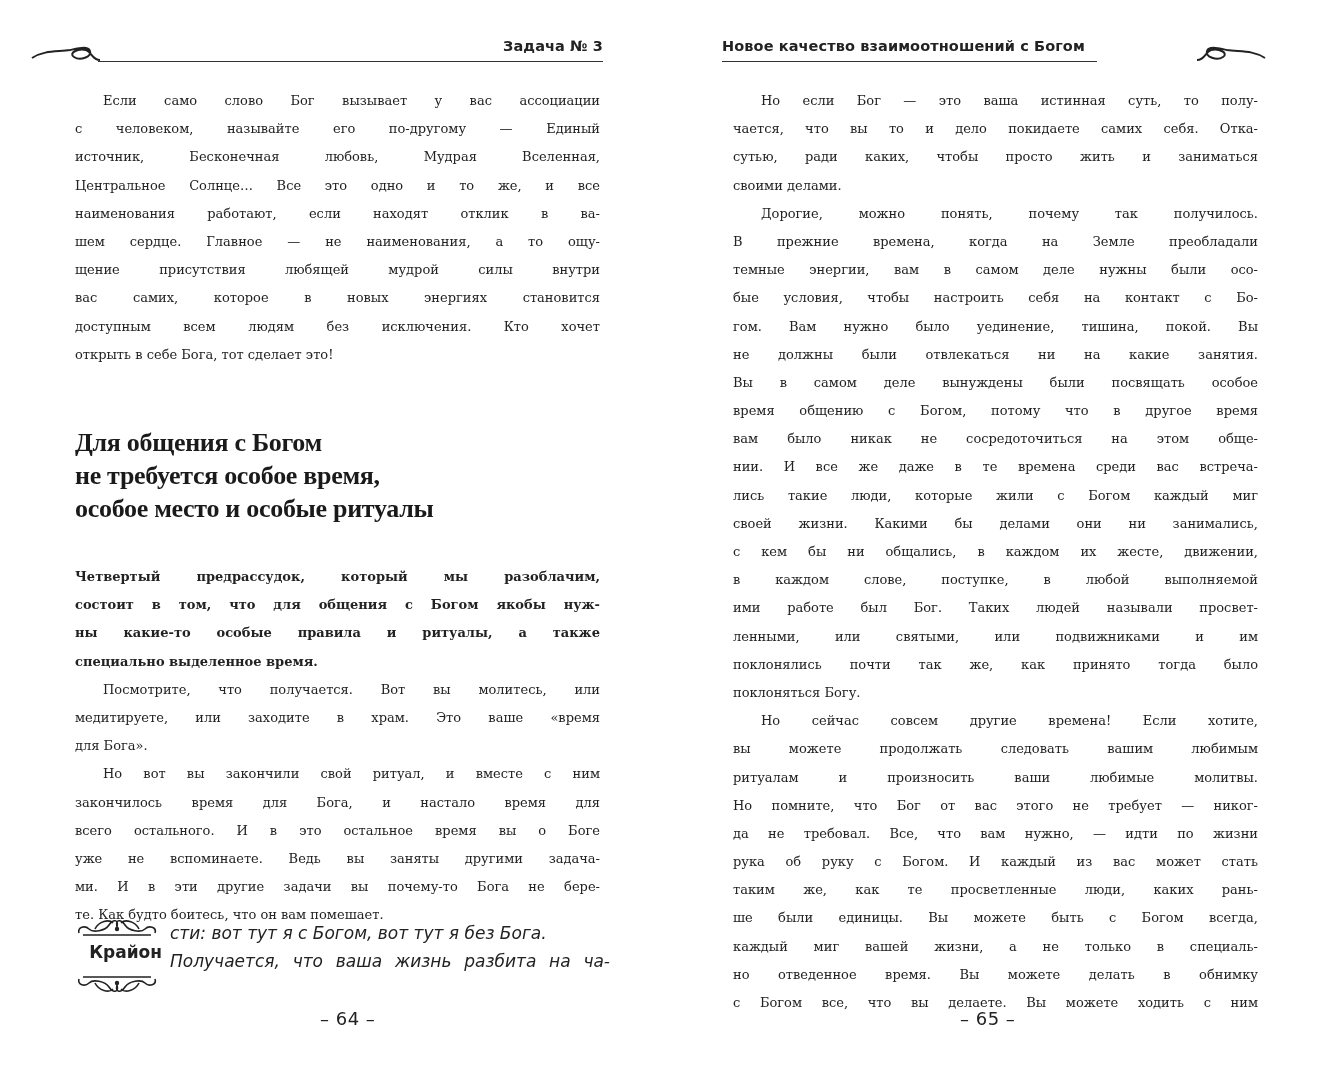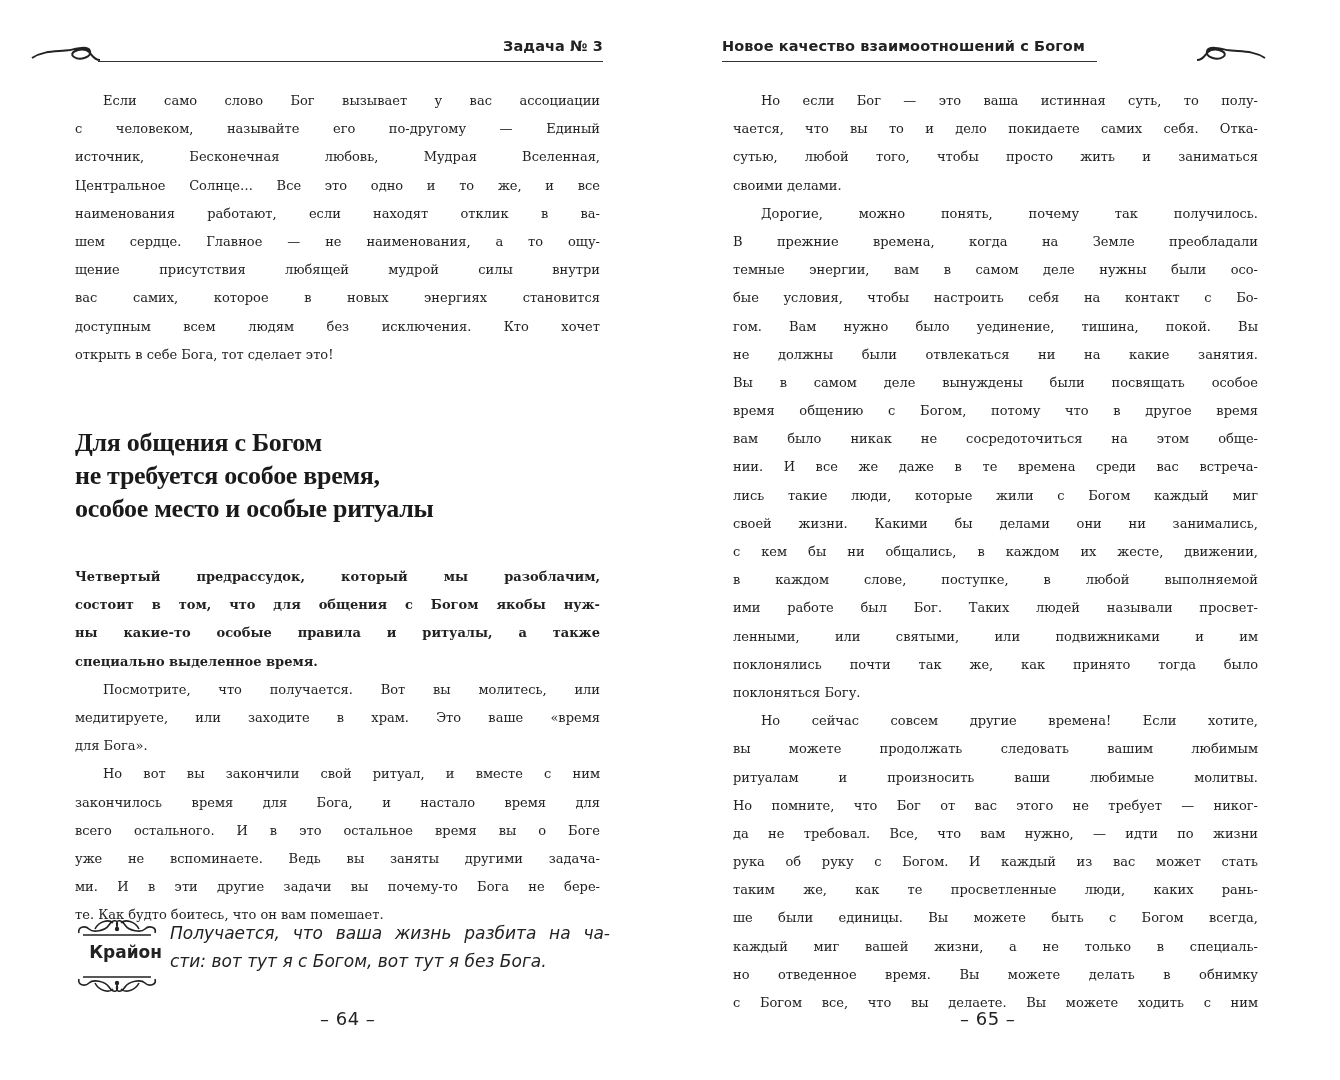--- a/index.html
+++ b/index.html
@@ -116,39 +116,39 @@
     <svg class="orn top" width="84" height="24" viewBox="0 0 84 24">
       <path d="M4,18 C2,12 10,10 14,14 C18,18 30,16 34,10 C38,4 44,4 42,12 M80,18 C82,12 74,10 70,14 C66,18 54,16 50,10 C46,4 40,4 42,12 M20,14 C24,6 34,4 38,8 M64,14 C60,6 50,4 46,8 M8,20 L76,20" fill="none" stroke="#222" stroke-width="1.6"></path>
       <circle cx="42" cy="14" r="2.2" fill="#222"></circle>
     </svg>
     <div class="speaker">Крайон</div>
     <svg class="orn bottom" width="84" height="24" viewBox="0 0 84 24">
       <path d="M4,6 C2,12 10,14 14,10 C18,6 30,8 34,14 C38,20 44,20 42,12 M80,6 C82,12 74,14 70,10 C66,6 54,8 50,14 C46,20 40,20 42,12 M20,10 C24,18 34,20 38,16 M64,10 C60,18 50,20 46,16 M8,4 L76,4" fill="none" stroke="#222" stroke-width="1.6"></path>
       <circle cx="42" cy="10" r="2.2" fill="#222"></circle>
     </svg>
     <div class="quote">
+      <span class="line last">сти: вот тут я с Богом, вот тут я без Бога.</span>
       <span class="line">Получается, что ваша жизнь разбита на ча-</span>
-      <span class="line last">сти: вот тут я с Богом, вот тут я без Бога.</span>
     </div>
   </div>
 
   <div class="folio">– 64 –</div>
 </div>
 
 <div class="page page-right">
   <div class="running-head">Новое качество взаимоотношений с Богом</div>
   <div class="rule"></div>
   <svg class="swash" width="72" height="24" viewBox="0 0 72 24">
     <path d="M2,18 C10,18 10,10 16,8 C24,6 34,11 28,15 C22,19 10,15 12,9 C14,4 22,6 32,8 C44,10 58,8 70,16" fill="none" stroke="#222" stroke-width="2"></path>
   </svg>
 
   <div class="body-text" style="top:87px;">
     <span class="line indent">Но если Бог — это ваша истинная суть, то полу-</span>
     <span class="line">чается, что вы то и дело покидаете самих себя. Отка-</span>
-    <span class="line">сутью, любой того, чтобы просто жить и заниматься</span>
+    <span class="line">сутью, ради каких, чтобы просто жить и заниматься</span>
     <span class="line last">своими делами.</span>
     <span class="line indent">Дорогие, можно понять, почему так получилось.</span>
     <span class="line">В прежние времена, когда на Земле преобладали</span>
     <span class="line">темные энергии, вам в самом деле нужны были осо-</span>
     <span class="line">бые условия, чтобы настроить себя на контакт с Бо-</span>
     <span class="line">гом. Вам нужно было уединение, тишина, покой. Вы</span>
     <span class="line">не должны были отвлекаться ни на какие занятия.</span>
     <span class="line">Вы в самом деле вынуждены были посвящать особое</span>
     <span class="line">время общению с Богом, потому что в другое время</span>
     <span class="line">вам было никак не сосредоточиться на этом обще-</span>

